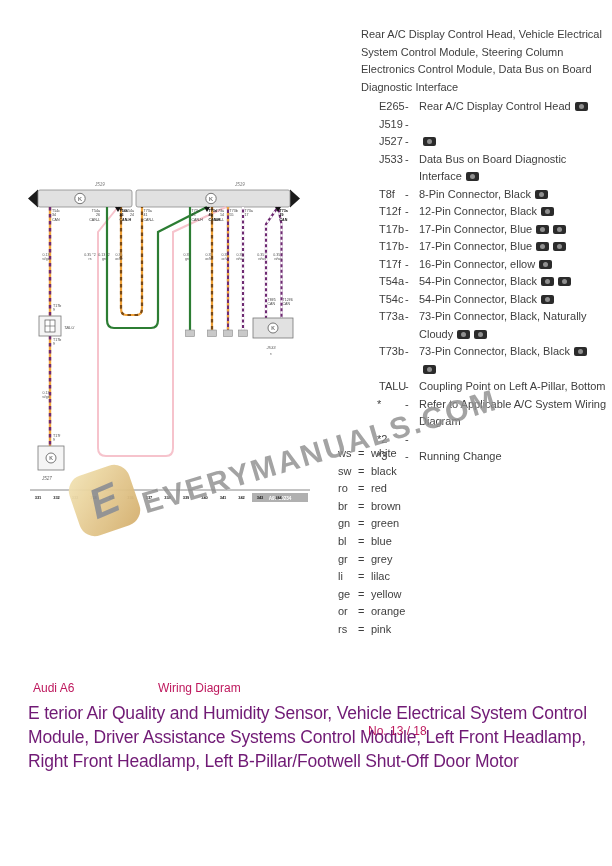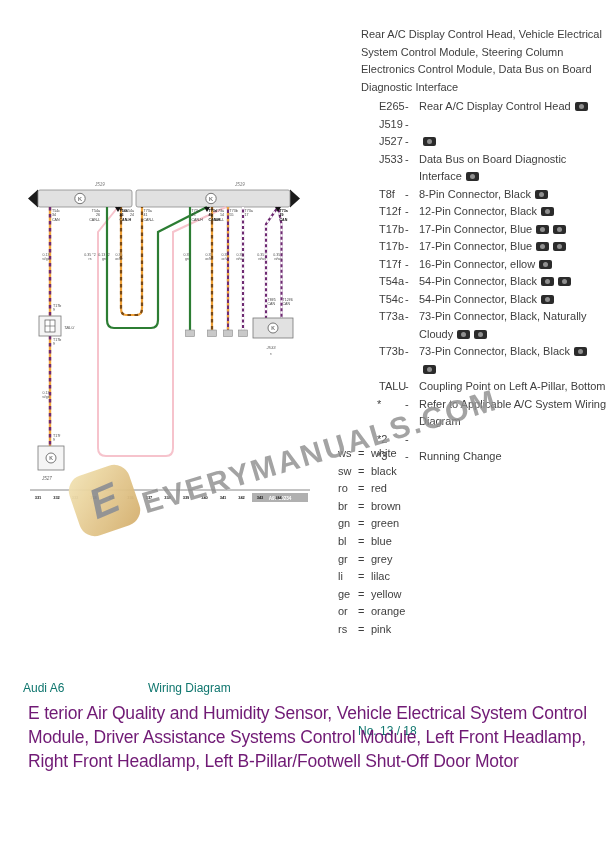--- a/index.html
+++ b/index.html
@@ -19,21 +19,21 @@
        margin-left:4px;vertical-align:-1px;position:relative;}
   .cam::after{content:"";position:absolute;left:4px;top:2px;width:5px;height:5px;border-radius:50%;background:#8f8f8f;}
 
   
   .colorkey{position:absolute;left:307px;top:445px;font-size:11px;line-height:17.6px;z-index:2;}
   .ck{display:flex;padding-left:31px;}
   .ckc{width:20px;}
   .cke{width:13px;text-align:left;}
 
   
-  .footer{position:absolute;left:23px;top:681px;width:570px;font-size:12px;color:#0f766e;z-index:2;}
+  .footer{position:absolute;left:33px;top:681px;width:570px;font-size:12px;color:#be185d;z-index:2;}
   .footer .fdoc{position:absolute;left:125px;top:0;}
   .footer .fpage{position:absolute;left:335px;top:0;margin-top:43px;}
   .title{position:absolute;left:28px;top:701px;width:580px;font-size:17.5px;line-height:24px;
          letter-spacing:-0.2px;color:#701a75;z-index:2;}
 
   
   .wm-logo{position:absolute;left:73px;top:469px;width:63px;height:63px;border-radius:16px;
            background:linear-gradient(140deg,#f0dfae 10%,#d8b474 90%);transform:rotate(-19deg);
            display:flex;align-items:center;justify-content:center;z-index:6;opacity:.95;pointer-events:none;}
   .wm-logo .e{font-size:42px;font-weight:bold;font-style:italic;color:#8f8f8f;transform:rotate(-4deg);}

